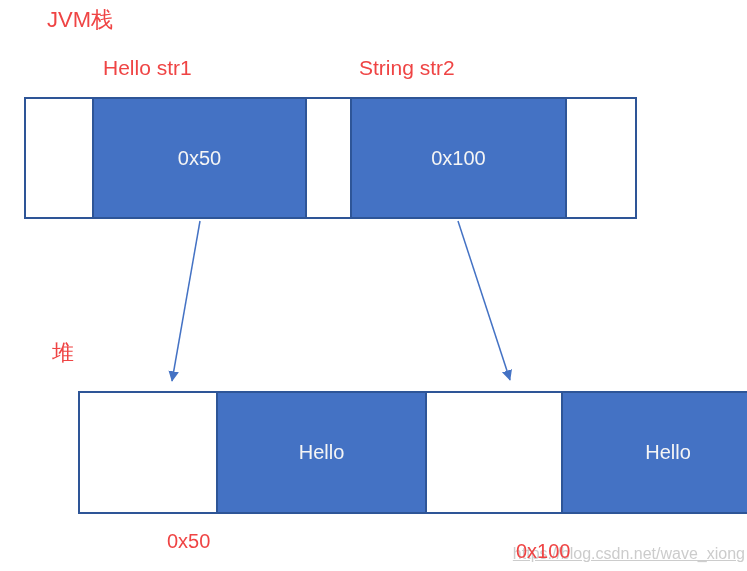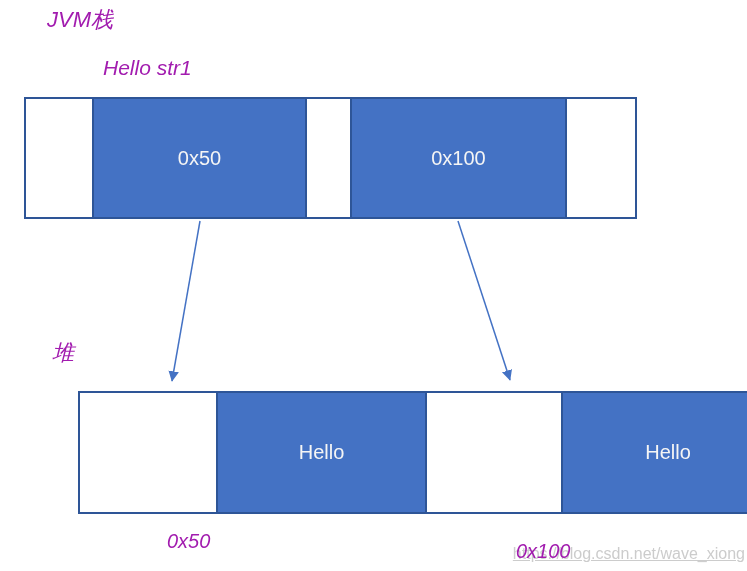--- a/index.html
+++ b/index.html
@@ -10,23 +10,22 @@
   }
   .canvas {
     position: relative;
     width: 747px;
     height: 571px;
     background: #ffffff;
     overflow: hidden;
   }
   .lbl {
     position: absolute;
-    color: #a21caf;
+    color: #ef4444;
     white-space: nowrap;
-    font-style: italic;
   }
   .title-stack { left: 47px;  top: 5px;   font-size: 22px; }
   .var1        { left: 103px; top: 56px;  font-size: 21px; }
   .var2        { left: 359px; top: 56px;  font-size: 21px; }
   .title-heap  { left: 52px;  top: 338px; font-size: 22px; }
   .addr1       { left: 167px; top: 530px; font-size: 20px; z-index: 3; }
   .addr2       { left: 516px; top: 540px; font-size: 20px; z-index: 3; }
 
   .frame {
     position: absolute;
@@ -75,20 +74,21 @@
   }
 </style>
 </head>
 <body>
 
 <div class="canvas">
 
   <div class="lbl title-stack">JVM栈</div>
 
   <div class="lbl var1">Hello str1</div>
+  <div class="lbl var2">String str2</div>
 
   <div class="frame stack-frame">
     <div class="cell cell-str1">
       <span>0x50</span>
     </div>
     <div class="cell cell-str2">
       <span>0x100</span>
     </div>
   </div>
 

